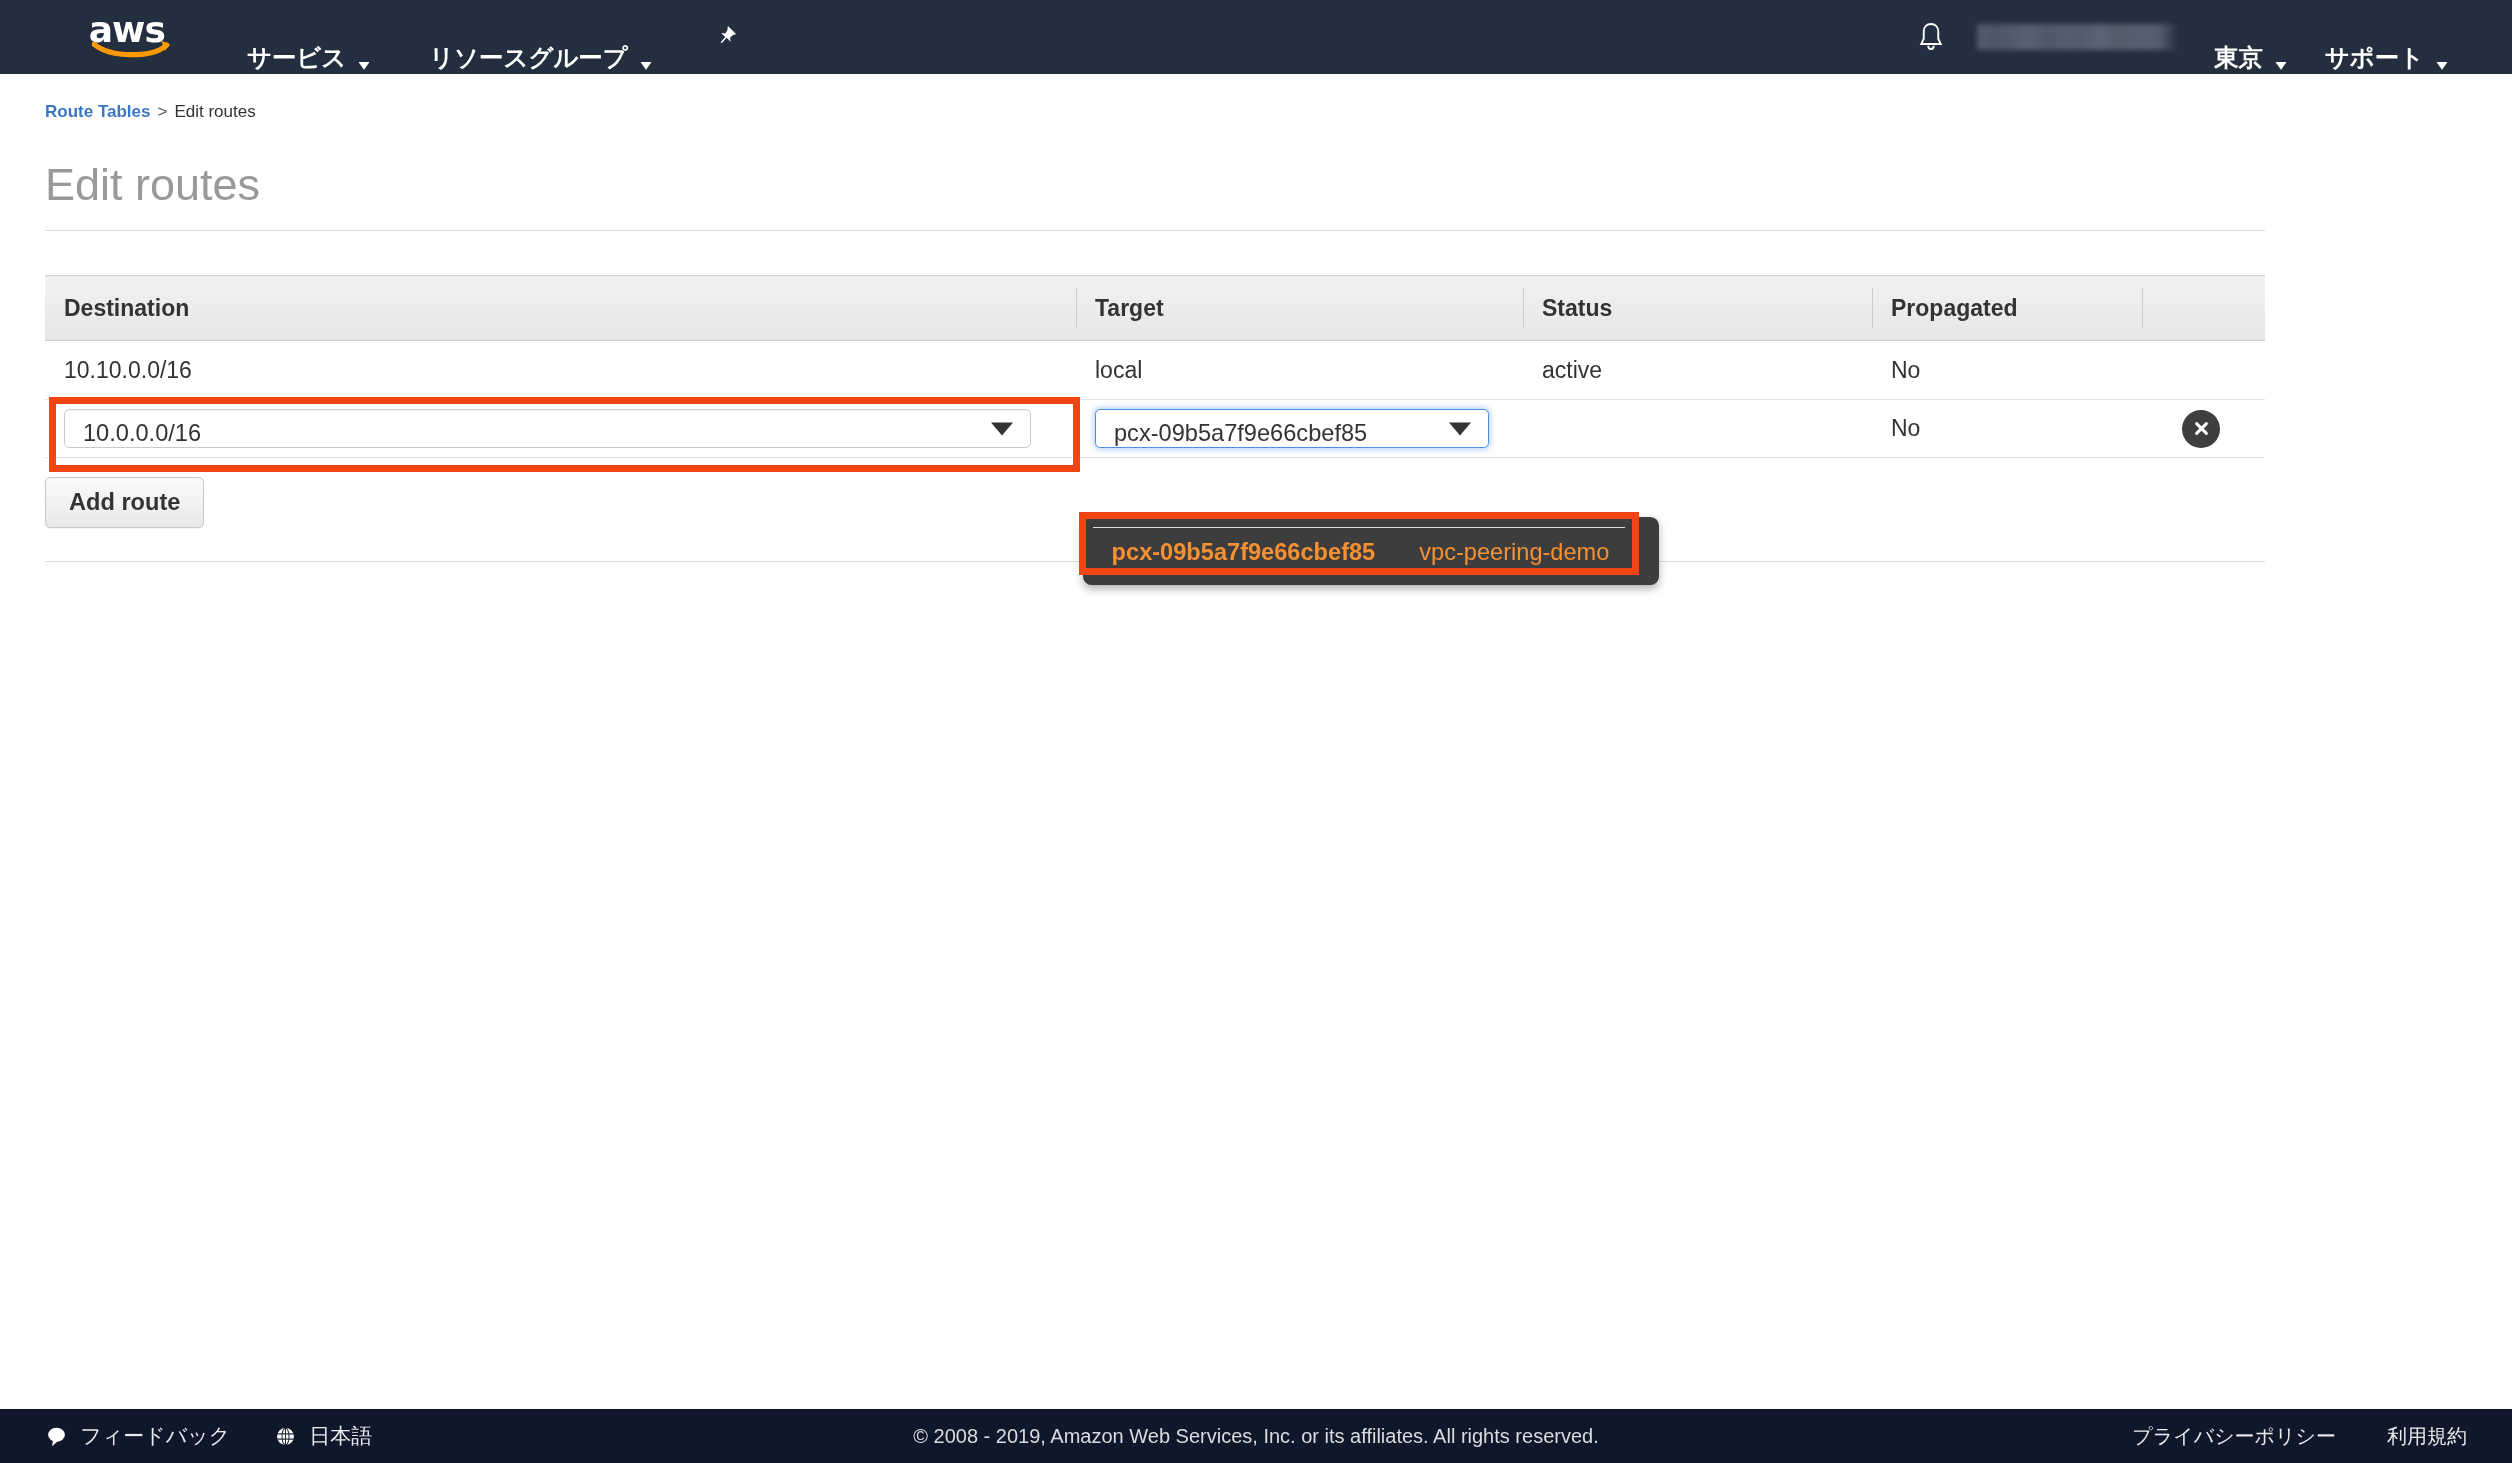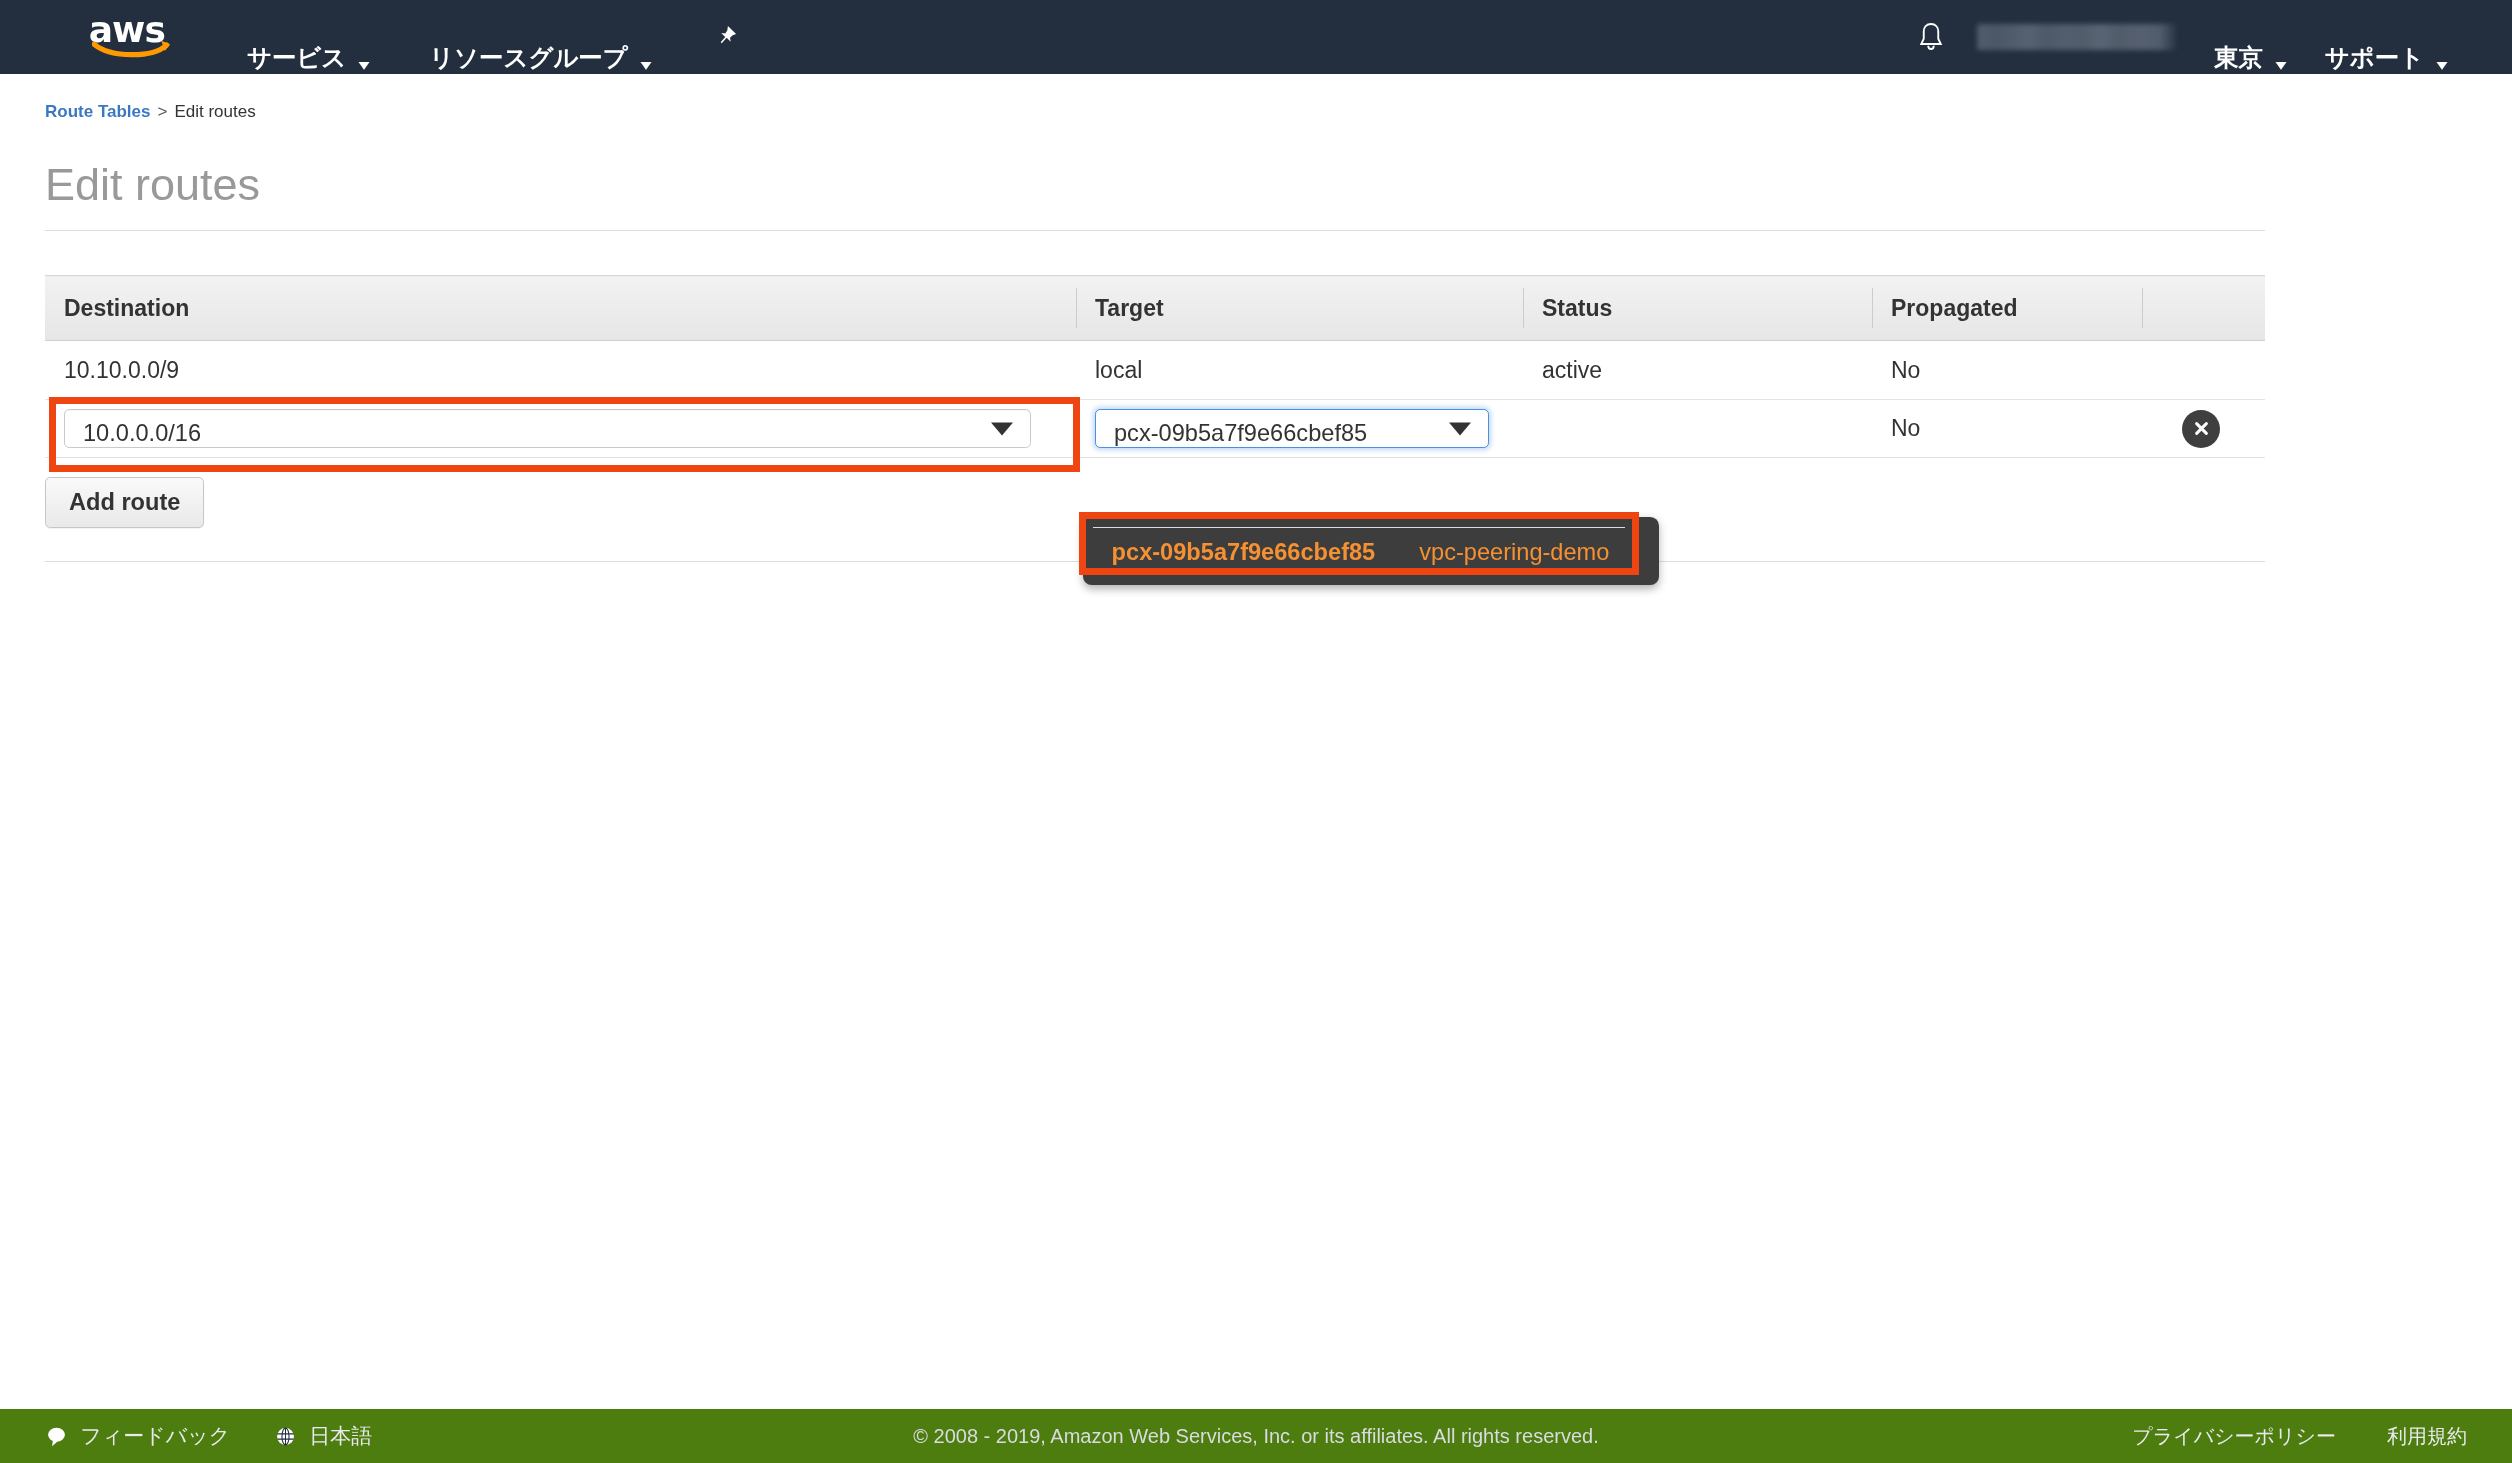--- a/index.html
+++ b/index.html
@@ -245,21 +245,21 @@
     cursor: pointer;
     font-family: "Liberation Sans", sans-serif;
     text-shadow: 0 -0.9px 0 rgba(0,0,0,0.3);
     box-shadow: inset 0 0.9px 0 rgba(255,255,255,0.3);
   }
 
   
   .footerbar {
     position: absolute; bottom: 0; left: 0;
     width: 2512px; height: 54px;
-    background: #4d7c0f;
+    background: #0f172a;
     display: flex; align-items: center;
     color: #e4e6e8; font-size: 21px;
   }
   .footerbar .fb-left { display: flex; align-items: center; margin-left: 45px; }
   .fb-item { display: flex; align-items: center; cursor: pointer; margin-right: 44px; color:#e8eaed; }
   .fb-item svg { margin-right: 12.2px; }
   .fb-center {
     position: absolute; left: 0; right: 0;
     text-align: center;
     display: flex; justify-content: center; align-items: center;
@@ -324,21 +324,21 @@
         <tr>
           <th class="col-dest">Destination</th>
           <th class="col-target">Target</th>
           <th class="col-status">Status</th>
           <th class="col-prop">Propagated</th>
           <th class="col-act"></th>
         </tr>
       </thead>
       <tbody>
         <tr>
-          <td>10.10.0.0/9</td>
+          <td>10.10.0.0/16</td>
           <td>local</td>
           <td class="status-active">active</td>
           <td>No</td>
           <td></td>
         </tr>
         <tr class="row-edit">
           <td>
             <div class="fauxselect dest-select">
               <span>10.0.0.0/16</span>
               <span class="arrow"></span>

